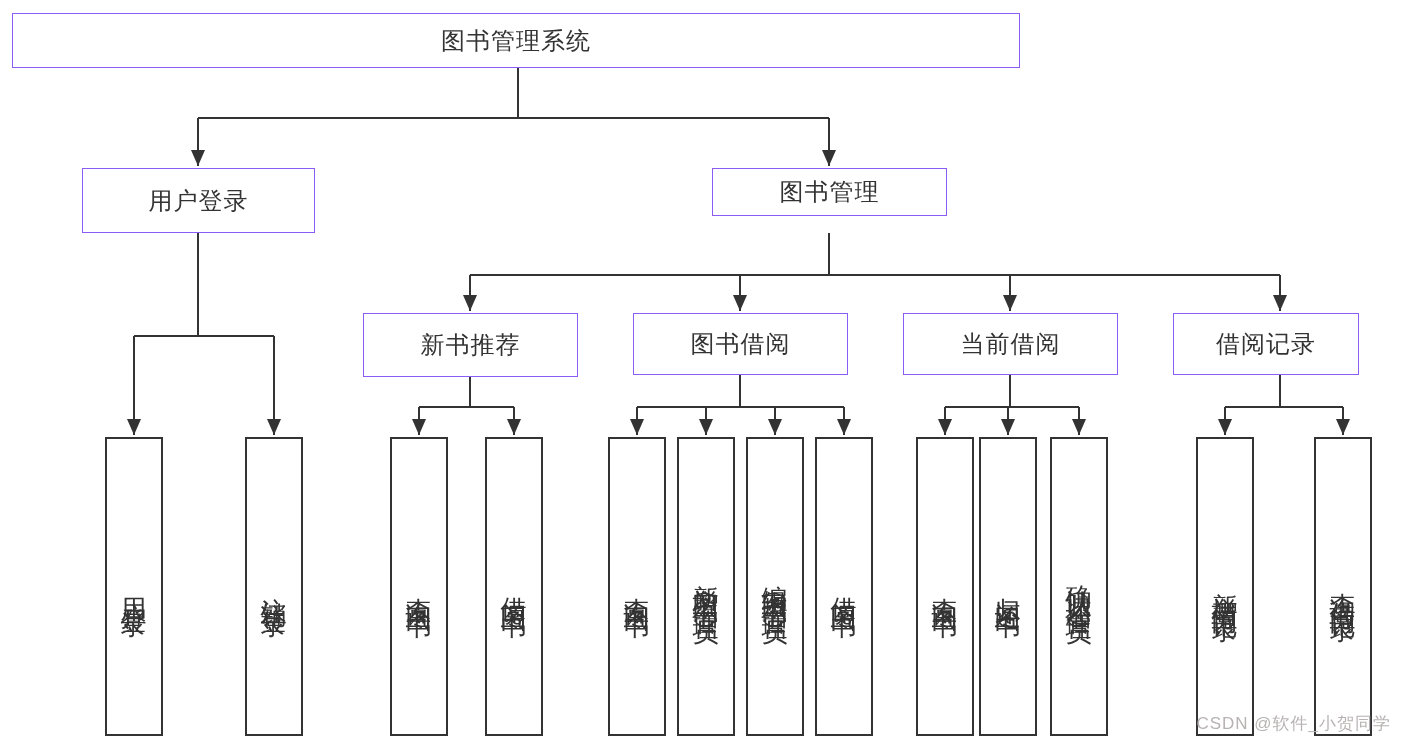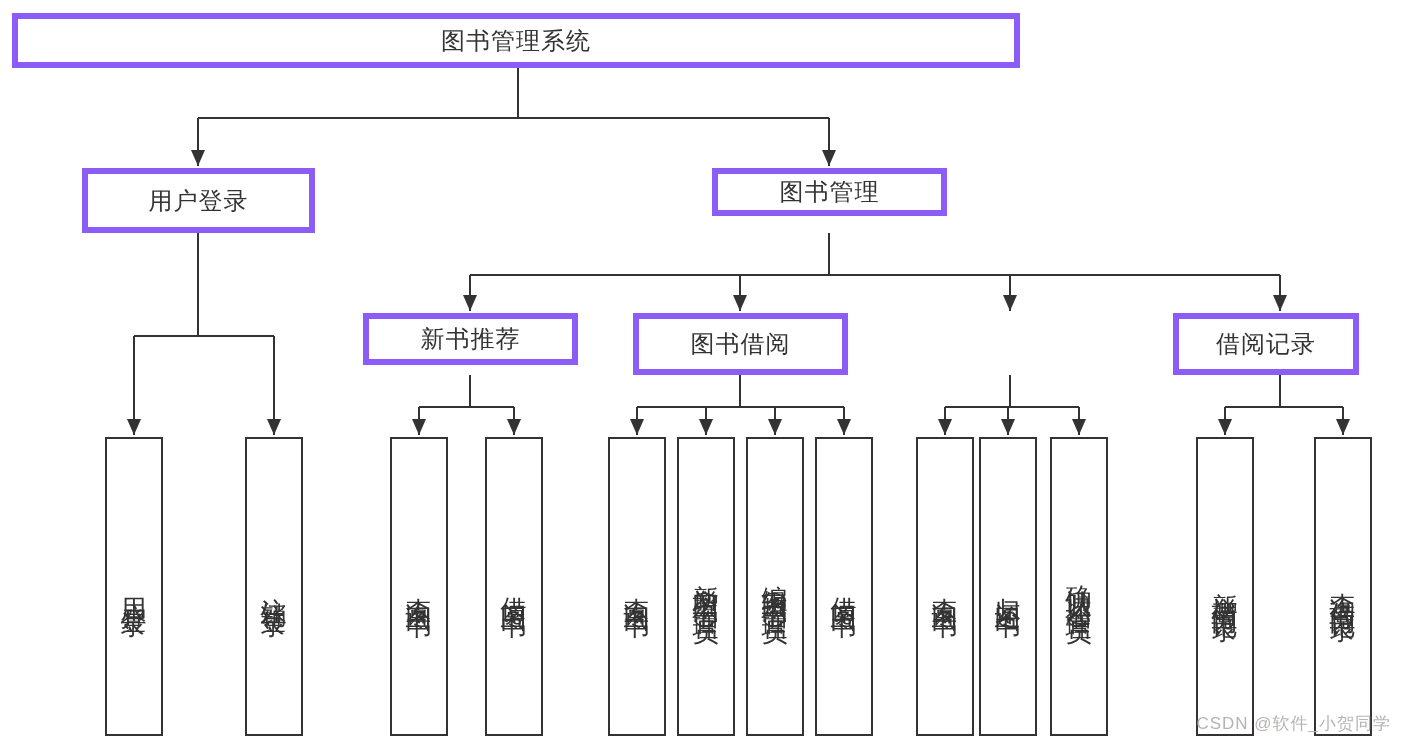--- a/index.html
+++ b/index.html
@@ -14,32 +14,32 @@
   }
   .wires {
     position: absolute;
     left: 0; top: 0;
     width: 1405px; height: 747px;
   }
   .node {
     position: absolute;
     box-sizing: border-box;
     background: #ffffff;
-    border: 6px solid #8b5cf6;
+    border: 1px solid #8b5cf6;
     display: flex;
     align-items: center;
     justify-content: center;
     font-size: 24px;
     letter-spacing: 1px;
     white-space: nowrap;
   }
   #n-root          { left: 12px;   top: 13px;  width: 1008px; height: 55px; }
   #n-user-login    { left: 82px;   top: 168px; width: 233px;  height: 65px; }
   #n-book-mgmt     { left: 712px;  top: 168px; width: 235px;  height: 48px; }
-  #n-new-book-rec  { left: 363px;  top: 313px; width: 215px;  height: 52px; }
+  #n-new-book-rec  { left: 363px;  top: 313px; width: 215px;  height: 64px; }
   #n-book-borrow   { left: 633px;  top: 313px; width: 215px;  height: 62px; }
   #n-current-borrow{ left: 903px;  top: 313px; width: 215px;  height: 62px; }
   #n-borrow-records{ left: 1173px; top: 313px; width: 186px;  height: 62px; }
 
   .leaf {
     position: absolute;
     box-sizing: border-box;
     top: 437px;
     width: 58px;
     height: 299px;
@@ -146,20 +146,23 @@
   <div class="node" id="n-book-mgmt">
     <span>图书管理</span>
   </div>
 
   <div class="node" id="n-new-book-rec">
     <span>新书推荐</span>
   </div>
   <div class="node" id="n-book-borrow">
     <span>图书借阅</span>
   </div>
+  <div class="node" id="n-current-borrow">
+    <span>当前借阅</span>
+  </div>
   <div class="node" id="n-borrow-records">
     <span>借阅记录</span>
   </div>
 
   <div class="leaf" id="leaf-user-login">
     <span class="vtext">用户登录</span>
   </div>
   <div class="leaf" id="leaf-logout">
     <span class="vtext">注销登录</span>
   </div>

